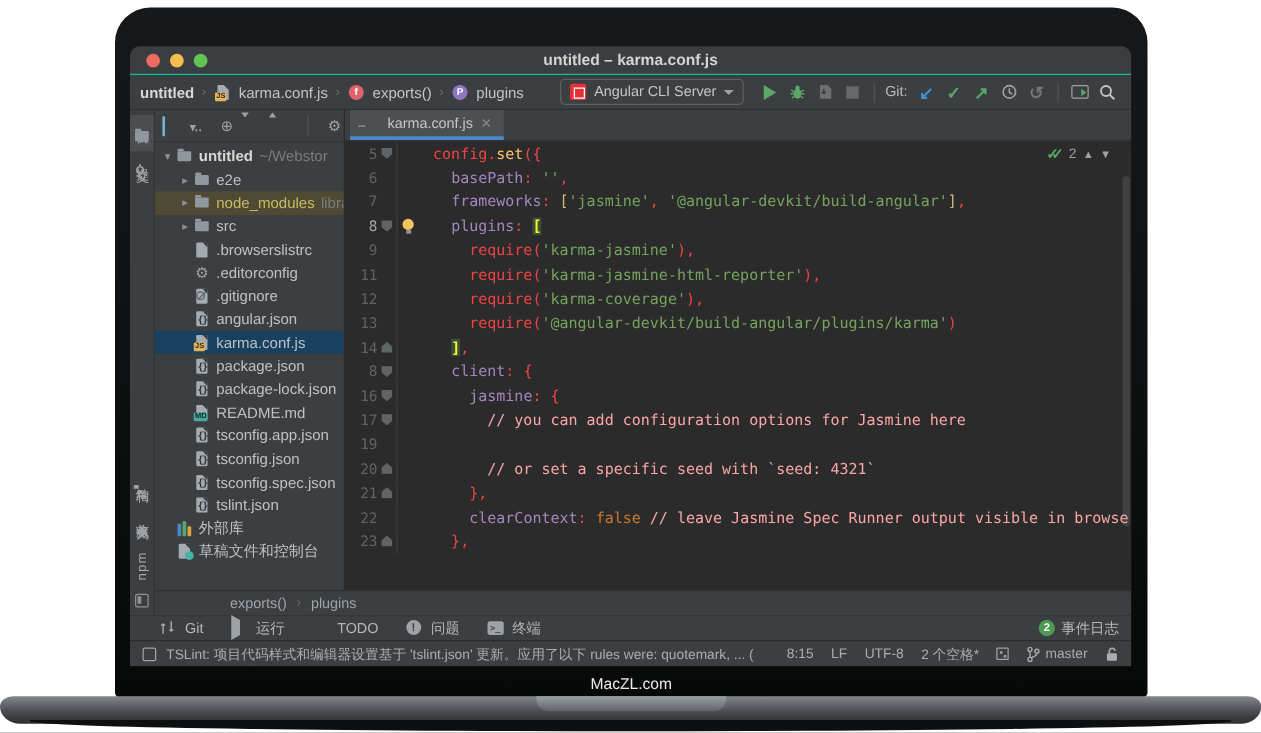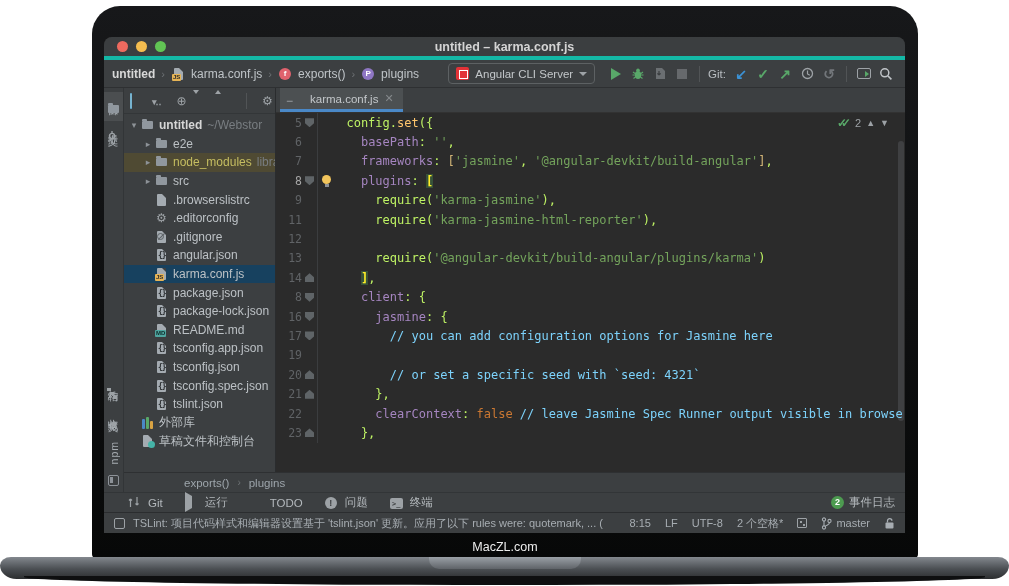--- a/index.html
+++ b/index.html
@@ -11,21 +11,21 @@
   .brand{position:absolute;left:0;right:0;bottom:4px;text-align:center;color:#ededed;font-size:12.5px;}
   .base{position:absolute;left:0;top:557px;width:1009px;height:22px;
     background:linear-gradient(#83888e,#4a4e52 55%,#2c2e30);border-radius:12px 12px 18px 18px/9px 9px 15px 15px;}
   .notch{position:absolute;left:50%;top:0;width:152px;height:12px;transform:translateX(-50%);
     background:linear-gradient(#9aa0a6,#5f6368);border-radius:0 0 10px 10px;}
   .floor{position:absolute;left:24px;top:576px;width:961px;height:9px;background:#0e0f10;
     border-radius:0 0 50% 50%/0 0 90% 90%;}
   
   .ide{position:absolute;left:104px;top:37px;width:801px;height:496px;background:#2b2b2b;
     border-radius:8px 8px 0 0;overflow:hidden;display:flex;flex-direction:column;color:#bbbbbb;font-size:12px;}
-  .titlebar{height:23px;background:#3b3e40;border-bottom:4px solid #14b8a6;display:flex;align-items:center;position:relative;flex:none;}
+  .titlebar{height:23px;background:#3b3e40;border-bottom:1px solid #14b8a6;display:flex;align-items:center;position:relative;flex:none;}
   .lights{display:flex;gap:8px;margin-left:13px;}
   .light{width:11px;height:11px;border-radius:50%;}
   .l-red{background:#ee6a5f;} .l-yel{background:#f5bd4f;} .l-grn{background:#61c454;}
   .wtitle{position:absolute;left:0;right:0;text-align:center;font-weight:bold;font-size:12.5px;color:#d4d4d4;}
   
   .navbar{height:28px;background:#3c3f41;border-bottom:1px solid #2e3032;display:flex;align-items:center;flex:none;padding:0 8px;}
   .crumbs{display:flex;align-items:center;gap:5px;min-width:0;}
   .crumb{display:flex;align-items:center;gap:5px;color:#bfc4c8;}
   .crumb.bold .clab{font-weight:bold;color:#d8d8d8;}
   .crumb-sep{color:#6d7174;font-size:11px;padding:0 1px;}
@@ -109,22 +109,22 @@
   .cl{height:19.4px;display:flex;align-items:center;position:relative;white-space:pre;}
   .num{width:26px;text-align:right;color:#606366;flex:none;font-size:11.5px;}
   .num.cur{color:#a6a6a6;}
   .foldc{width:16px;display:flex;align-items:center;justify-content:center;flex:none;align-self:stretch;border-right:1px solid #3b3d3f;}
   .fold{width:9px;height:9px;background:#5f6467;}
   .fv{clip-path:polygon(0 0,100% 0,100% 55%,50% 100%,0 55%);}
   .fu{clip-path:polygon(50% 0,100% 45%,100% 100%,0 100%,0 45%);}
   .ct{padding-left:14px;}
   .bulb{position:absolute;left:46px;top:4px;width:9px;height:9px;border-radius:50%;background:#f2c55c;}
   .bulb::after{content:"";position:absolute;left:2.5px;bottom:-3px;width:4px;height:3px;background:#8d9298;}
-  .tk-d{color:#bef264;} .tk-k{color:#a585c0;} .tk-s{color:#74a45c;} .tk-f{color:#ffc66d;}
-  .tk-w{color:#cc7832;} .tk-c{color:#7dd3fc;} .tk-b{color:#d5b778;}
+  .tk-d{color:#ef4444;} .tk-k{color:#a585c0;} .tk-s{color:#74a45c;} .tk-f{color:#ffc66d;}
+  .tk-w{color:#cc7832;} .tk-c{color:#fca5a5;} .tk-b{color:#d5b778;}
   .tk-u{color:#8a8a8a;text-decoration:underline;}
   .tk-m{color:#ffef28;background:#375239;font-weight:bold;}
   .inspect{position:absolute;top:3px;right:16px;display:flex;align-items:center;gap:5px;
     font-family:"Liberation Sans",sans-serif;font-size:11px;color:#9da2a6;}
   .chk{color:#59a869;font-weight:bold;font-size:12px;letter-spacing:-6px;padding-right:5px;}
   .ichev{color:#9da2a6;font-size:9px;}
   .vscroll{position:absolute;right:1px;top:28px;width:6px;height:78%;background:#4c4f51;border-radius:3px;opacity:.6;}
   
   .crumbs2{height:20px;background:#3c3f41;border-top:1px solid #2e3032;display:flex;align-items:center;
     padding-left:60px;gap:8px;color:#9da5ab;font-size:11.5px;flex:none;}
@@ -467,21 +467,21 @@
               <span class="ichev">▲</span>
               <span class="ichev">▼</span>
             </div>
             <div class="vscroll"></div>
           <div class="cl"><span class="num">5</span><span class="foldc"><i class="fold fv"></i></span><span class="ct"><span class="tk-d">  config.</span><span class="tk-f">set</span><span class="tk-d">({</span></span></div>
               <div class="cl"><span class="num">6</span><span class="foldc"></span><span class="ct"><span class="tk-d">    </span><span class="tk-k">basePath</span><span class="tk-d">: </span><span class="tk-s">''</span><span class="tk-d">,</span></span></div>
               <div class="cl"><span class="num">7</span><span class="foldc"></span><span class="ct"><span class="tk-d">    </span><span class="tk-k">frameworks</span><span class="tk-d">: </span><span class="tk-b">[</span><span class="tk-s">'jasmine'</span><span class="tk-d">, </span><span class="tk-s">'@angular-devkit/build-angular'</span><span class="tk-b">]</span><span class="tk-d">,</span></span></div>
               <div class="cl"><span class="num cur">8</span><span class="foldc"><i class="fold fv"></i></span><span class="ct"><span class="tk-d">    </span><span class="tk-k">plugins</span><span class="tk-d">: </span><span class="tk-m">[</span></span><span class="bulb"></span></div>
               <div class="cl"><span class="num">9</span><span class="foldc"></span><span class="ct"><span class="tk-d">      require(</span><span class="tk-s">'karma-jasmine'</span><span class="tk-d">),</span></span></div>
               <div class="cl"><span class="num">11</span><span class="foldc"></span><span class="ct"><span class="tk-d">      require(</span><span class="tk-s">'karma-jasmine-html-reporter'</span><span class="tk-d">),</span></span></div>
-              <div class="cl"><span class="num">12</span><span class="foldc"></span></div>
+              <div class="cl"><span class="num">12</span><span class="foldc"></span><span class="ct"><span class="tk-d">      require(</span><span class="tk-s">'karma-coverage'</span><span class="tk-d">),</span></span></div>
               <div class="cl"><span class="num">13</span><span class="foldc"></span><span class="ct"><span class="tk-d">      require(</span><span class="tk-s">'@angular-devkit/build-angular/plugins/karma'</span><span class="tk-d">)</span></span></div>
               <div class="cl"><span class="num">14</span><span class="foldc"><i class="fold fu"></i></span><span class="ct"><span class="tk-d">    </span><span class="tk-m">]</span><span class="tk-d">,</span></span></div>
               <div class="cl"><span class="num">8</span><span class="foldc"><i class="fold fv"></i></span><span class="ct"><span class="tk-d">    </span><span class="tk-k">client</span><span class="tk-d">: {</span></span></div>
               <div class="cl"><span class="num">16</span><span class="foldc"><i class="fold fv"></i></span><span class="ct"><span class="tk-d">      </span><span class="tk-k">jasmine</span><span class="tk-d">: {</span></span></div>
               <div class="cl"><span class="num">17</span><span class="foldc"><i class="fold fv"></i></span><span class="ct"><span class="tk-c">        // you can add configuration options for Jasmine here</span></span></div>
               <div class="cl"><span class="num">19</span><span class="foldc"></span></div>
               <div class="cl"><span class="num">20</span><span class="foldc"><i class="fold fu"></i></span><span class="ct"><span class="tk-c">        // or set a specific seed with `seed: 4321`</span></span></div>
               <div class="cl"><span class="num">21</span><span class="foldc"><i class="fold fu"></i></span><span class="ct"><span class="tk-d">      },</span></span></div>
               <div class="cl"><span class="num">22</span><span class="foldc"></span><span class="ct"><span class="tk-d">      </span><span class="tk-k">clearContext</span><span class="tk-d">: </span><span class="tk-w">false</span><span class="tk-c"> // leave Jasmine Spec Runner output visible in browse</span></span></div>
               <div class="cl"><span class="num">23</span><span class="foldc"><i class="fold fu"></i></span><span class="ct"><span class="tk-d">    },</span></span></div>

